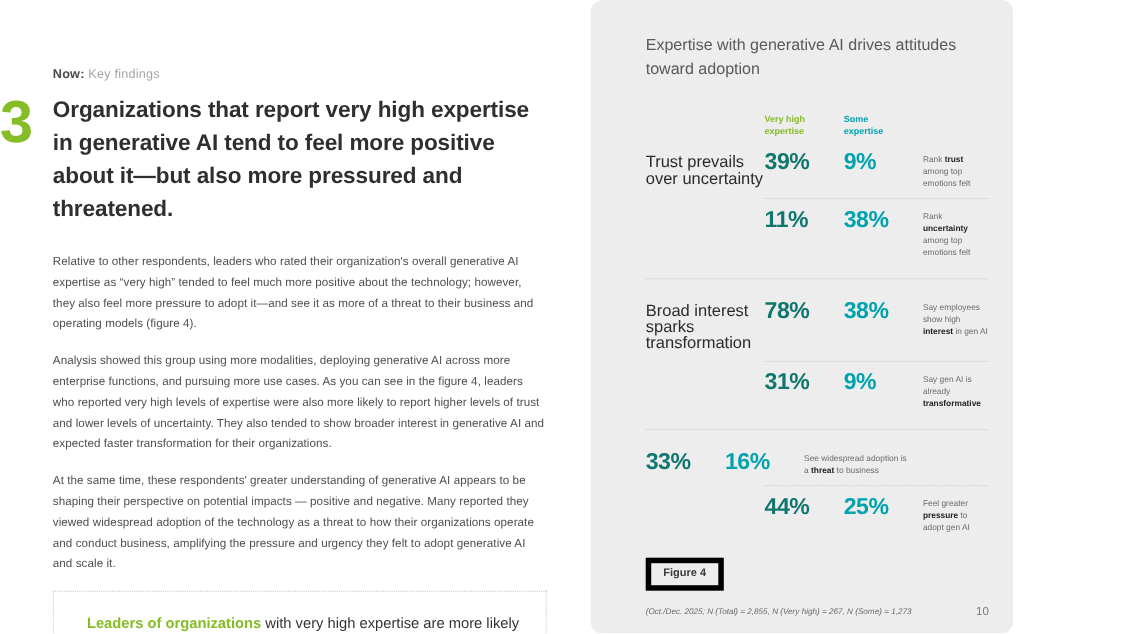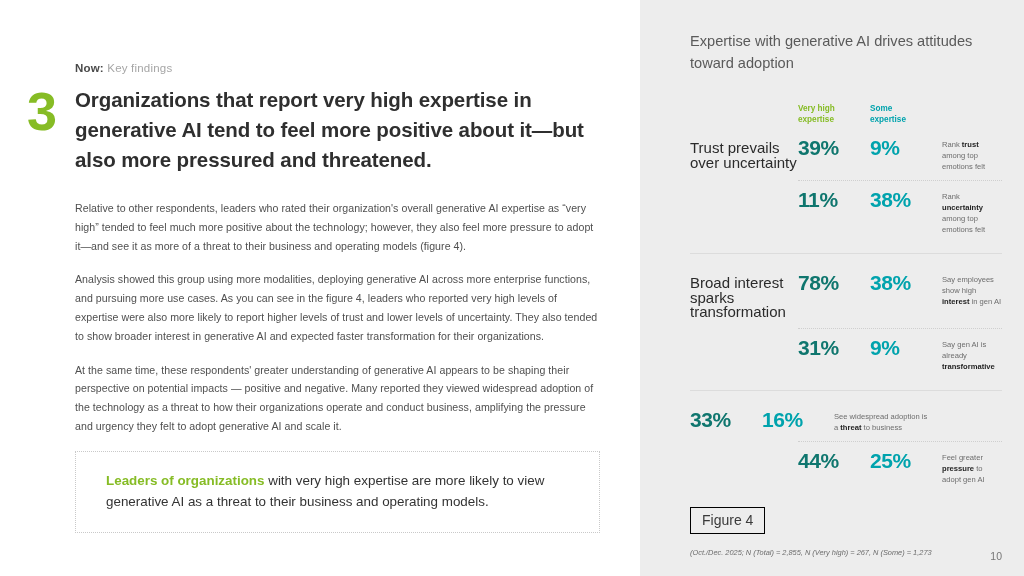--- a/index.html
+++ b/index.html
@@ -7,22 +7,22 @@
   body {
     font-family: "Liberation Sans", sans-serif;
     background:#ffffff;
     color:#2b2b2b;
     overflow:hidden;
   }
   .slide { position:relative; width:1024px; height:576px; display:flex; }
 
   
   .left {
-    width:640px; height:576px; background:#ffffff;
-    padding:62px 40px 0 75px; position:relative;
+    width:537px; height:576px; background:#ffffff;
+    padding:62px 40px 0 48px; position:relative;
   }
   .eyebrow { font-size:11.5px; letter-spacing:.2px; margin-bottom:11px; }
   .eyebrow .now { font-weight:bold; color:#4a4a4a; }
   .eyebrow .kf  { color:#a6a6a6; }
 
   .headline-row { display:flex; align-items:flex-start; margin-left:-48px; }
   .bignum {
     font-size:54px; font-weight:bold; color:#86BC25;
     line-height:44px; width:48px; flex:0 0 48px;
     margin-top:4px; text-align:left;
@@ -41,21 +41,21 @@
   .callout {
     margin-top:12px; max-width:534px;
     border:1px dotted #c9c9c9; padding:18px 22px 20px 30px;
   }
   .callout p { font-size:13.4px; line-height:21px; color:#333; }
   .callout .lead { color:#86BC25; font-weight:bold; }
 
   
   .right {
     width:384px; height:576px; background:#EDEDED;
-    padding:30px 22px 0 50px; position:relative;
+    padding:30px 22px 0 50px; position:relative;border-radius:11px;
   }
   .fig-title {
     font-size:14.6px; line-height:22px; color:#5a5a5a;
     font-weight:normal; margin-bottom:30px; max-width:300px;
   }
 
   .col-heads { display:flex; margin-left:108px; margin-bottom:4px;align-items:center; }
   .col-head {
     font-size:8.2px; font-weight:bold; line-height:10.5px;
     width:52px; margin-right:20px;
@@ -80,22 +80,22 @@
   }
   .pct.green { color:#0f766e; }
   .pct.teal  { color:#00A3AD; }
   .note {
     font-size:7.6px; line-height:11px; color:#6d6d6d;
     width:96px; padding-top:4px;
   }
   .note b { color:#1f1f1f; font-weight:bold; }
 
   .figbadge {
-    display:inline-block; border:1px solid #000000;
-    padding:4px 11px 5px 11px; font-size:14px; font-weight:normal;
+    display:inline-block; border:5px solid #000000;
+    padding:4px 11px 5px 11px; font-size:10px; font-weight:bold;
     color:#3a3a3a; background:#EDEDED; margin-top:14px;
   }
   .source {
     margin-top:13px; font-size:7.4px; line-height:11px;
     font-style:italic; color:#6b6b6b;
   }
   .pagenum {
     position:absolute; right:22px; bottom:14px;
     font-size:10.5px; color:#777;
   }

